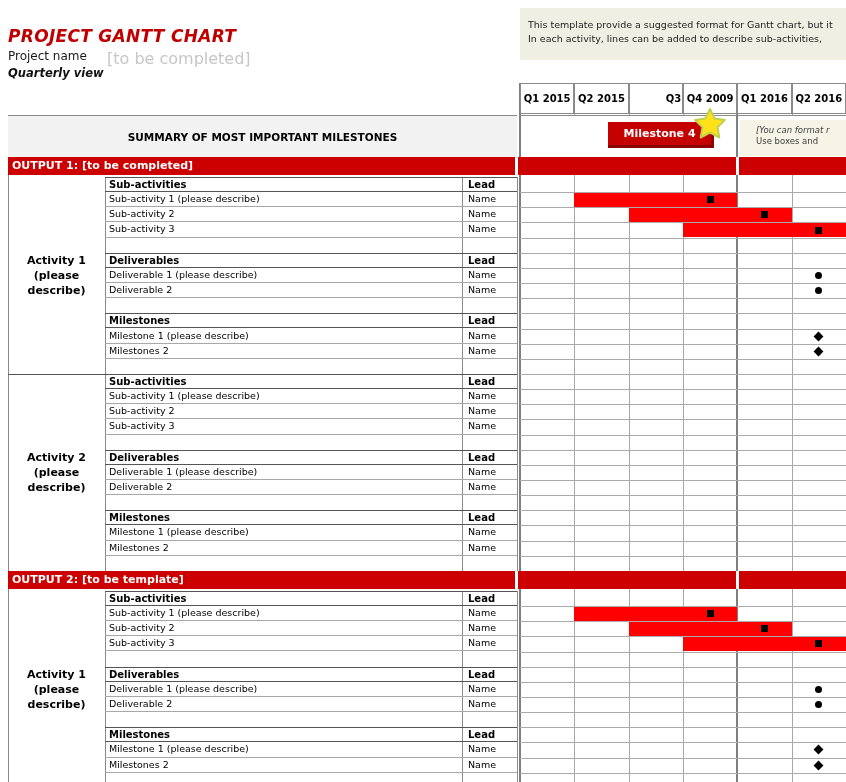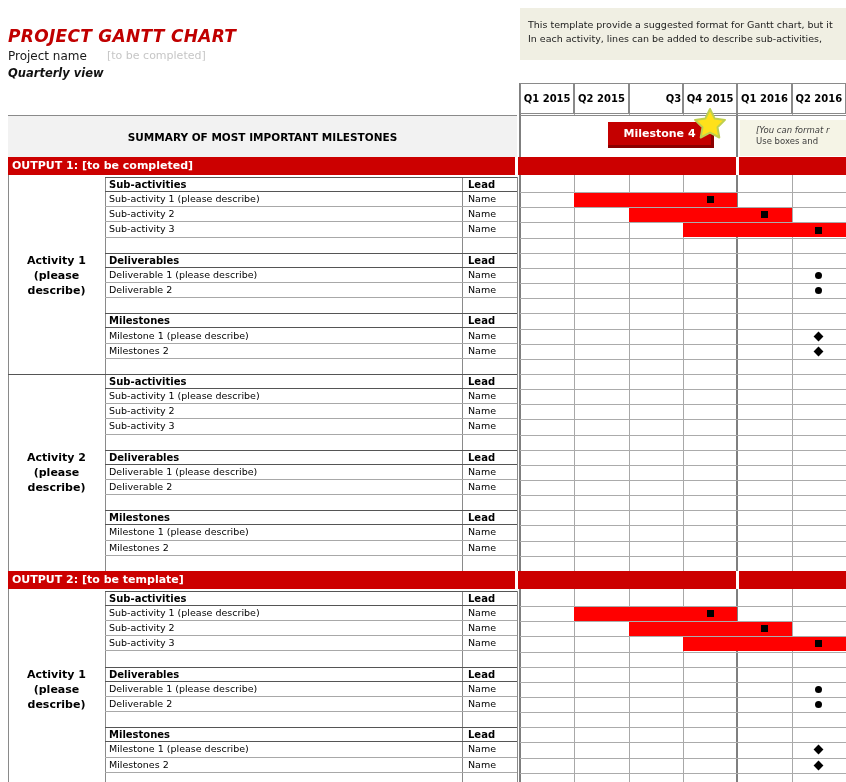--- a/index.html
+++ b/index.html
@@ -1,21 +1,21 @@
 <!DOCTYPE html>
 <html><head>
 <meta charset="utf-8">
 <style>
   html,body{margin:0;padding:0;background:#fff;}
   #app{position:relative;width:846px;height:782px;overflow:hidden;background:#fff;
        font-family:"DejaVu Sans","Liberation Sans",sans-serif;color:#000;}
   .abs{position:absolute;}
   .title{left:8px;top:26px;font-size:17px;font-weight:bold;color:#C00000;letter-spacing:.3px;font-style:italic;}
   .pn-label{left:8px;top:49px;font-size:12px;color:#1a1a1a;}
-  .pn-value{left:107px;top:49px;font-size:11px;color:#c6c6c6;}
+  .pn-value{left:107px;top:49px;font-size:16px;color:#c6c6c6;}
   .view-label{left:8px;top:66px;font-size:11.5px;font-weight:bold;font-style:italic;color:#111;}
   .info-box{left:520px;top:8px;width:326px;height:52px;background:#f0efe3;}
   .info-line{font-size:9.5px;line-height:14px;padding-left:8px;color:#1c1c1c;white-space:nowrap;overflow:hidden;}
   .info-line:first-child{padding-top:10px;}
 </style>
 </head>
 <body>
 <div id="app">
 
   <div class="abs title">PROJECT GANTT CHART</div>
@@ -35,21 +35,21 @@
     <div style="position: absolute; box-sizing: border-box; left: 628.667px; top: 157px; width: 1px; height: 625px; background: rgb(168, 168, 168); z-index: 1;"></div>
     <div style="position: absolute; box-sizing: border-box; left: 683px; top: 83px; width: 1px; height: 32px; background: rgb(168, 168, 168); z-index: 1;"></div>
     <div style="position: absolute; box-sizing: border-box; left: 683px; top: 157px; width: 1px; height: 625px; background: rgb(168, 168, 168); z-index: 1;"></div>
     <div style="position: absolute; box-sizing: border-box; left: 736.333px; top: 83px; width: 2px; height: 699px; background: rgb(127, 127, 127); z-index: 1;"></div>
     <div style="position: absolute; box-sizing: border-box; left: 791.667px; top: 83px; width: 1px; height: 32px; background: rgb(168, 168, 168); z-index: 1;"></div>
     <div style="position: absolute; box-sizing: border-box; left: 791.667px; top: 157px; width: 1px; height: 625px; background: rgb(168, 168, 168); z-index: 1;"></div>
     <div style="position: absolute; box-sizing: border-box; left: 8px; top: 115px; width: 1px; height: 667px; background: rgb(138, 138, 138); z-index: 1;"></div>
     <div style="position: absolute; box-sizing: border-box; left: 520px; top: 83px; width: 54.3333px; height: 31px; background: rgb(255, 255, 255); border: 1px solid rgb(138, 138, 138); text-align: center; line-height: 29px; font-weight: bold; font-size: 10px; z-index: 3; white-space: nowrap;">Q1 2015</div>
     <div style="position: absolute; box-sizing: border-box; left: 574.333px; top: 83px; width: 54.3333px; height: 31px; background: rgb(255, 255, 255); border: 1px solid rgb(138, 138, 138); text-align: center; line-height: 29px; font-weight: bold; font-size: 10px; z-index: 3; white-space: nowrap;">Q2 2015</div>
     <div style="position: absolute; box-sizing: border-box; left: 628.667px; top: 83px; width: 54.3333px; height: 31px; background: rgb(255, 255, 255); border: 1px solid rgb(138, 138, 138); text-align: center; line-height: 29px; font-weight: bold; font-size: 10px; z-index: 3; white-space: nowrap; padding-left: 36px;">Q3 2015</div>
-    <div style="position: absolute; box-sizing: border-box; left: 683px; top: 83px; width: 54.3333px; height: 31px; background: rgb(255, 255, 255); border: 1px solid rgb(138, 138, 138); text-align: center; line-height: 29px; font-weight: bold; font-size: 10px; z-index: 3; white-space: nowrap;">Q4 2015</div>
+    <div style="position: absolute; box-sizing: border-box; left: 683px; top: 83px; width: 54.3333px; height: 31px; background: rgb(255, 255, 255); border: 1px solid rgb(138, 138, 138); text-align: center; line-height: 29px; font-weight: bold; font-size: 10px; z-index: 3; white-space: nowrap;">Q4 2009</div>
     <div style="position: absolute; box-sizing: border-box; left: 737.333px; top: 83px; width: 54.3333px; height: 31px; background: rgb(255, 255, 255); border: 1px solid rgb(138, 138, 138); text-align: center; line-height: 29px; font-weight: bold; font-size: 10px; z-index: 3; white-space: nowrap;">Q1 2016</div>
     <div style="position: absolute; box-sizing: border-box; left: 791.667px; top: 83px; width: 54.3333px; height: 31px; background: rgb(255, 255, 255); border: 1px solid rgb(138, 138, 138); text-align: center; line-height: 29px; font-weight: bold; font-size: 10px; z-index: 3; white-space: nowrap;">Q2 2016</div>
     <div style="position: absolute; box-sizing: border-box; left: 8px; top: 115px; width: 509px; height: 42px; background: rgb(242, 242, 242); border-top: 1px solid rgb(138, 138, 138); text-align: center; line-height: 42px; font-weight: bold; font-size: 10.5px; z-index: 2;">SUMMARY OF MOST IMPORTANT MILESTONES</div>
     <div style="position: absolute; box-sizing: border-box; left: 520px; top: 115px; width: 326px; height: 1px; background: rgb(138, 138, 138); z-index: 2;"></div>
     <div style="position: absolute; box-sizing: border-box; left: 608px; top: 122px; width: 106px; height: 26px; background: rgb(196, 0, 0); border-right: 3px solid rgb(139, 0, 0); border-bottom: 3px solid rgb(139, 0, 0); color: rgb(255, 255, 255); font-weight: bold; font-size: 11px; text-align: center; line-height: 24px; z-index: 4;">Milestone 4</div>
     <div style="position: absolute; box-sizing: border-box; left: 692px; top: 106px; width: 36px; height: 36px; z-index: 5;"><svg width="36" height="36" viewBox="0 0 36 36">
         <polygon points="18,3 22.6,12.4 33,13.9 25.5,21.2 27.3,31.5 18,26.6 8.7,31.5 10.5,21.2 3,13.9 13.4,12.4" fill="#FFE11A" stroke="#BFD050" stroke-width="2" stroke-linejoin="round"></polygon>
       </svg></div>
     <div style="position: absolute; box-sizing: border-box; left: 740px; top: 120px; width: 106px; height: 36px; background: rgb(245, 244, 230); z-index: 2; overflow: hidden;">
       <div style="box-sizing: border-box; position: relative; left: 0px; font-style: italic; font-size: 8.5px; color: rgb(61, 61, 61); padding: 5px 0px 0px 16px; white-space: nowrap;">[You can format r</div>

